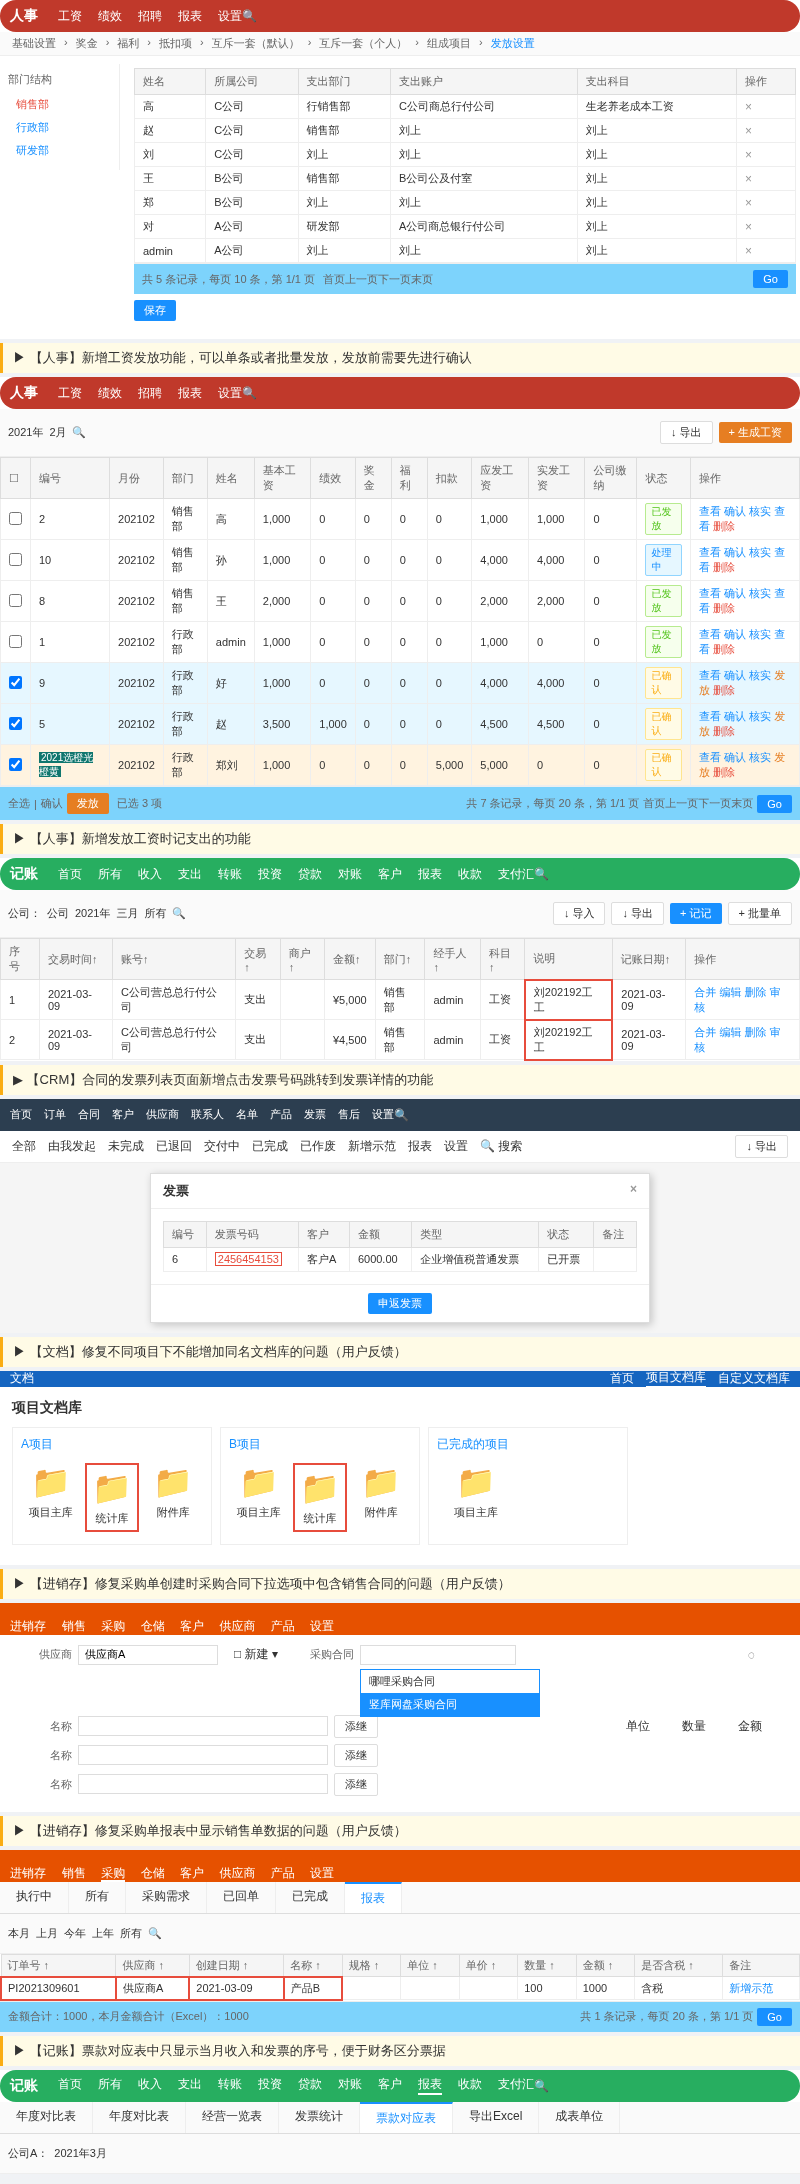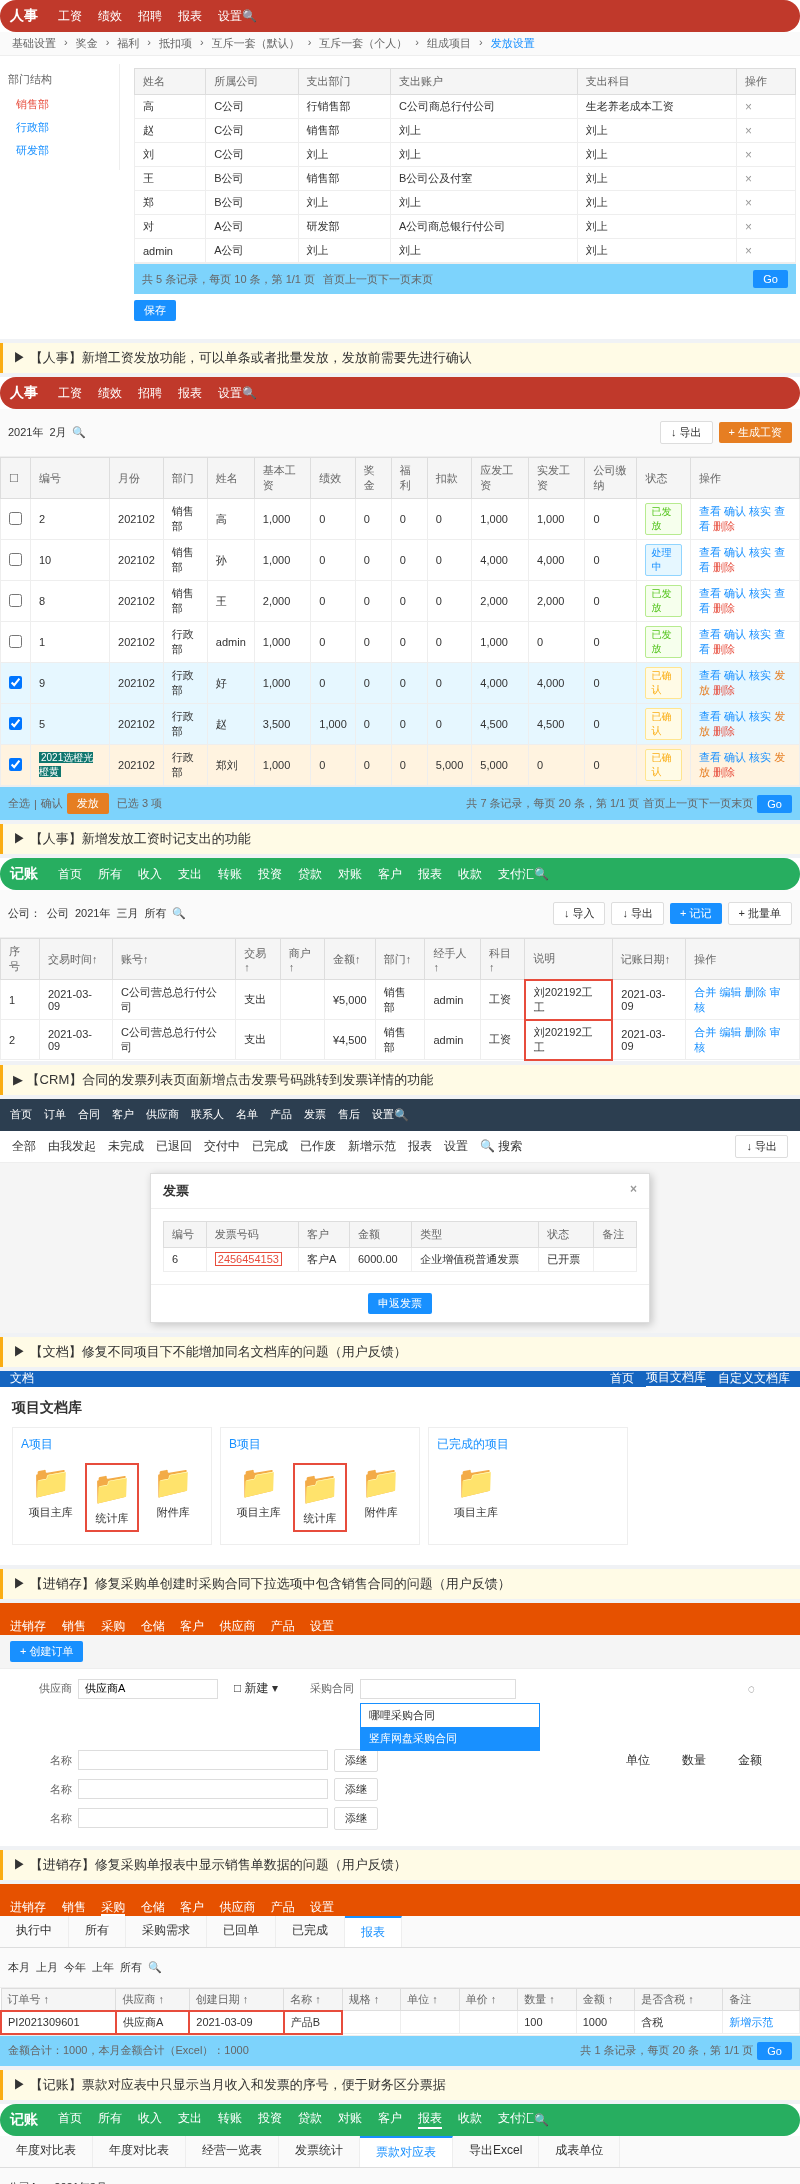--- a/index.html
+++ b/index.html
@@ -648,23 +648,20 @@
     <div class="nav-items" style="margin-left:16px;">
       <span>销售</span>
       <span style="margin-left:12px;">采购</span>
       <span style="margin-left:12px;">仓储</span>
       <span style="margin-left:12px;">客户</span>
       <span style="margin-left:12px;">供应商</span>
       <span style="margin-left:12px;">产品</span>
       <span style="margin-left:12px;">设置</span>
     </div>
   </div>
-  <div class="module-section-label">
-    <button class="btn btn-primary">+ 创建订单</button>
-  </div>
   <div class="inv-form">
     <div class="form-row">
       <span class="form-label">供应商</span>
       <input class="form-input" value="供应商A" style="max-width: 140px;">
       <span style="margin:0 10px;">□ 新建 ▾</span>
       <span class="form-label">采购合同</span>
       <div style="position:relative;flex:1;">
         <input class="form-input" style="">
         
         <div class="dropdown-list" style="position:absolute;top:24px;left:0;width:180px;z-index:10;">

